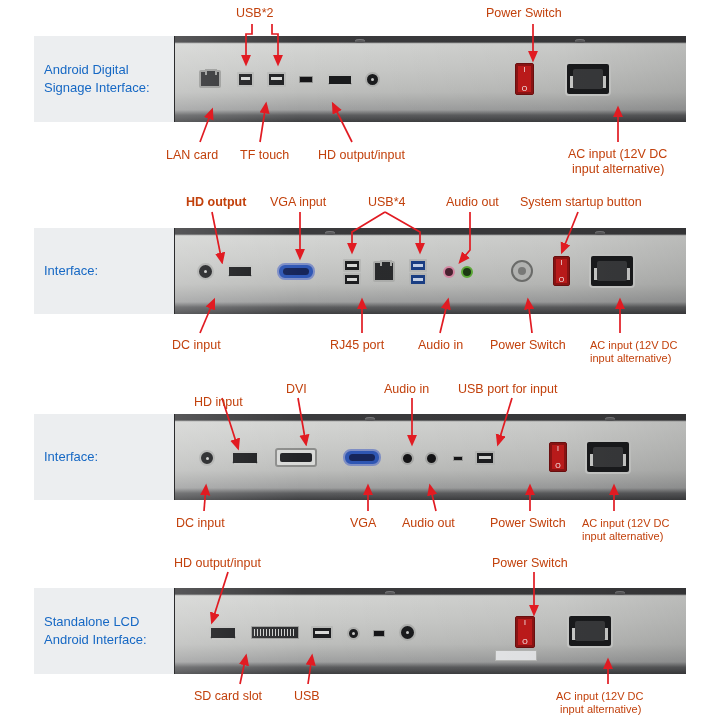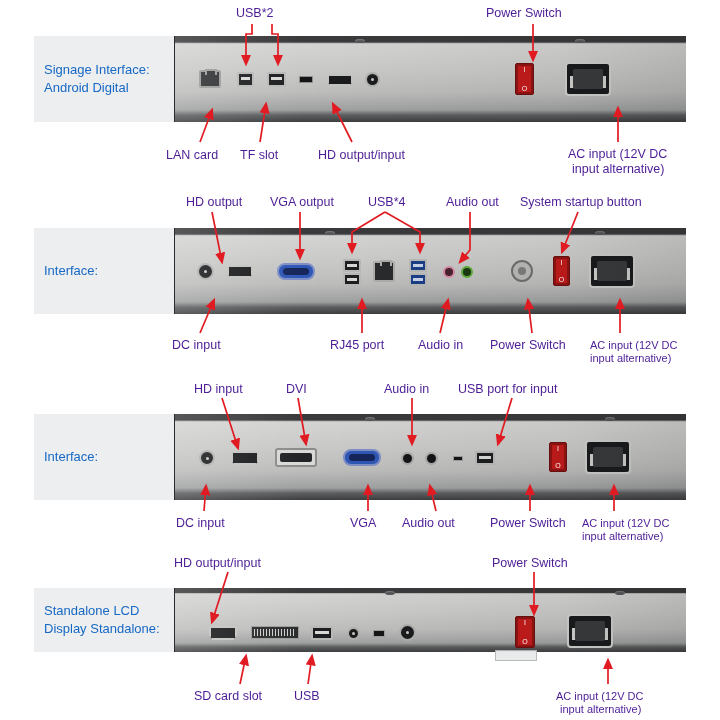--- a/index.html
+++ b/index.html
@@ -70,32 +70,32 @@
   .p-ac:before{content:"";position:absolute;left:6px;right:6px;top:5px;bottom:5px;background:#3a3b3d;border-radius:2px;
     box-shadow:-7px 3px 0 -4px #d0d1cf, 7px 3px 0 -4px #d0d1cf;}
   .p-round-btn{background:#b9bab8;border:2px solid #6f706e;border-radius:50%;}
   .p-round-btn:before{content:"";position:absolute;left:50%;top:50%;width:8px;height:8px;margin:-4px 0 0 -4px;background:#7d7e7c;border-radius:50%;}
   .p-sd{background:#2a2b2d;border:1px solid #9c9d9b;border-radius:1px;}
   .p-sd:before{content:"";position:absolute;left:2px;right:2px;top:2px;bottom:2px;background:repeating-linear-gradient(90deg,#cfd0ce 0 1px,#2a2b2d 1px 3px);}
   .p-small{background:#151517;border:1px solid #9c9d9b;border-radius:1px;}
   .p-label-tag{position:absolute;background:#e9eaec;border:1px solid #b9bab8;}
 
   
-  .cap{position:absolute;font-size:12.5px;color:#4c1d95;line-height:15px;white-space:nowrap;}
+  .cap{position:absolute;font-size:12.5px;color:#c2410c;line-height:15px;white-space:nowrap;}
   .cap.small{font-size:11px;line-height:13px;}
   
   svg.arrows{position:absolute;left:0;top:0;width:720px;height:720px;pointer-events:none;}
 </style>
 </head>
 <body>
 
 <div class="panel" style="top:36px;height:86px;">
   <div class="panel-label">
+    <span>Android Digital</span>
     <span>Signage Interface:</span>
-    <span>Android Digital</span>
   </div>
   <div class="photo">
     <div class="screwtop" style="left:180px;"></div>
     <div class="screwtop" style="left:400px;"></div>
     <div class="port p-lan" style="left:24px;top:34px;width:22px;height:18px;"></div>
     <div class="port p-usb" style="left:62px;top:36px;width:17px;height:15px;"></div>
     <div class="port p-usb" style="left:92px;top:36px;width:19px;height:15px;"></div>
     <div class="port p-tf" style="left:124px;top:40px;width:14px;height:7px;"></div>
     <div class="port p-hdmi" style="left:152px;top:38px;width:26px;height:12px;"></div>
     <div class="port p-dc" style="left:190px;top:36px;width:15px;height:15px;"></div>
@@ -140,24 +140,24 @@
     <div class="port p-vga" style="left:168px;top:35px;width:38px;height:17px;"></div>
     <div class="port p-jack" style="left:226px;top:38px;width:13px;height:13px;"></div>
     <div class="port p-jack" style="left:250px;top:38px;width:13px;height:13px;"></div>
     <div class="port p-small" style="left:278px;top:42px;width:10px;height:5px;"></div>
     <div class="port p-usb" style="left:300px;top:37px;width:20px;height:14px;"></div>
     <div class="port p-switch" style="left:374px;top:28px;width:18px;height:30px;"></div>
     <div class="port p-ac" style="left:410px;top:26px;width:46px;height:34px;"></div>
   </div>
 </div>
 
-<div class="panel" style="top:588px;height:64px;">
+<div class="panel" style="top:588px;height:86px;">
   <div class="panel-label">
     <span>Standalone LCD</span>
-    <span>Display Standalone:</span>
+    <span>Android Interface:</span>
   </div>
   <div class="photo">
     <div class="screwtop" style="left:210px;"></div>
     <div class="screwtop" style="left:440px;"></div>
     <div class="port p-hdmi" style="left:34px;top:38px;width:28px;height:14px;"></div>
     <div class="port p-sd" style="left:76px;top:38px;width:48px;height:13px;"></div>
     <div class="port p-usb" style="left:136px;top:38px;width:22px;height:14px;"></div>
     <div class="port p-dc" style="left:172px;top:39px;width:13px;height:13px;"></div>
     <div class="port p-small" style="left:198px;top:42px;width:12px;height:7px;"></div>
     <div class="port p-dc" style="left:224px;top:36px;width:17px;height:17px;"></div>
@@ -213,38 +213,38 @@
 
     <path d="M240,684 L246,656"></path>
     <path d="M308,684 L312,656"></path>
     <path d="M608,684 L608,660"></path>
   </g>
 </svg>
 
 <div class="cap" style="left:236px;top:6px;">USB*2</div>
 <div class="cap" style="left:486px;top:6px;">Power Switch</div>
 <div class="cap" style="left:166px;top:148px;">LAN card</div>
-<div class="cap" style="left:240px;top:148px;">TF slot</div>
+<div class="cap" style="left:240px;top:148px;">TF touch</div>
 <div class="cap" style="left:318px;top:148px;">HD output/input</div>
 <div class="cap" style="left:568px;top:147px;">AC input (12V DC</div>
 <div class="cap" style="left:572px;top:162px;">input alternative)</div>
 
-<div class="cap" style="left:186px;top:195px;">HD output</div>
-<div class="cap" style="left:270px;top:195px;">VGA output</div>
+<div class="cap" style="left:186px;top:195px;font-weight:bold;">HD output</div>
+<div class="cap" style="left:270px;top:195px;">VGA input</div>
 <div class="cap" style="left:368px;top:195px;">USB*4</div>
 <div class="cap" style="left:446px;top:195px;">Audio out</div>
 <div class="cap" style="left:520px;top:195px;">System startup button</div>
 <div class="cap" style="left:172px;top:338px;">DC input</div>
 <div class="cap" style="left:330px;top:338px;text-align:right;">RJ45 port</div>
 <div class="cap" style="left:418px;top:338px;">Audio in</div>
 <div class="cap" style="left:490px;top:338px;">Power Switch</div>
 <div class="cap small" style="left:590px;top:339px;">AC input (12V DC</div>
 <div class="cap small" style="left:590px;top:352px;">input alternative)</div>
 
-<div class="cap" style="left:194px;top:382px;text-align:right;">HD input</div>
+<div class="cap" style="left:194px;top:395px;text-align:right;">HD input</div>
 <div class="cap" style="left:286px;top:382px;">DVI</div>
 <div class="cap" style="left:384px;top:382px;">Audio in</div>
 <div class="cap" style="left:458px;top:382px;">USB port for input</div>
 <div class="cap" style="left:176px;top:516px;">DC input</div>
 <div class="cap" style="left:350px;top:516px;">VGA</div>
 <div class="cap" style="left:402px;top:516px;">Audio out</div>
 <div class="cap" style="left:490px;top:516px;">Power Switch</div>
 <div class="cap small" style="left:582px;top:517px;">AC input (12V DC</div>
 <div class="cap small" style="left:582px;top:530px;">input alternative)</div>
 

